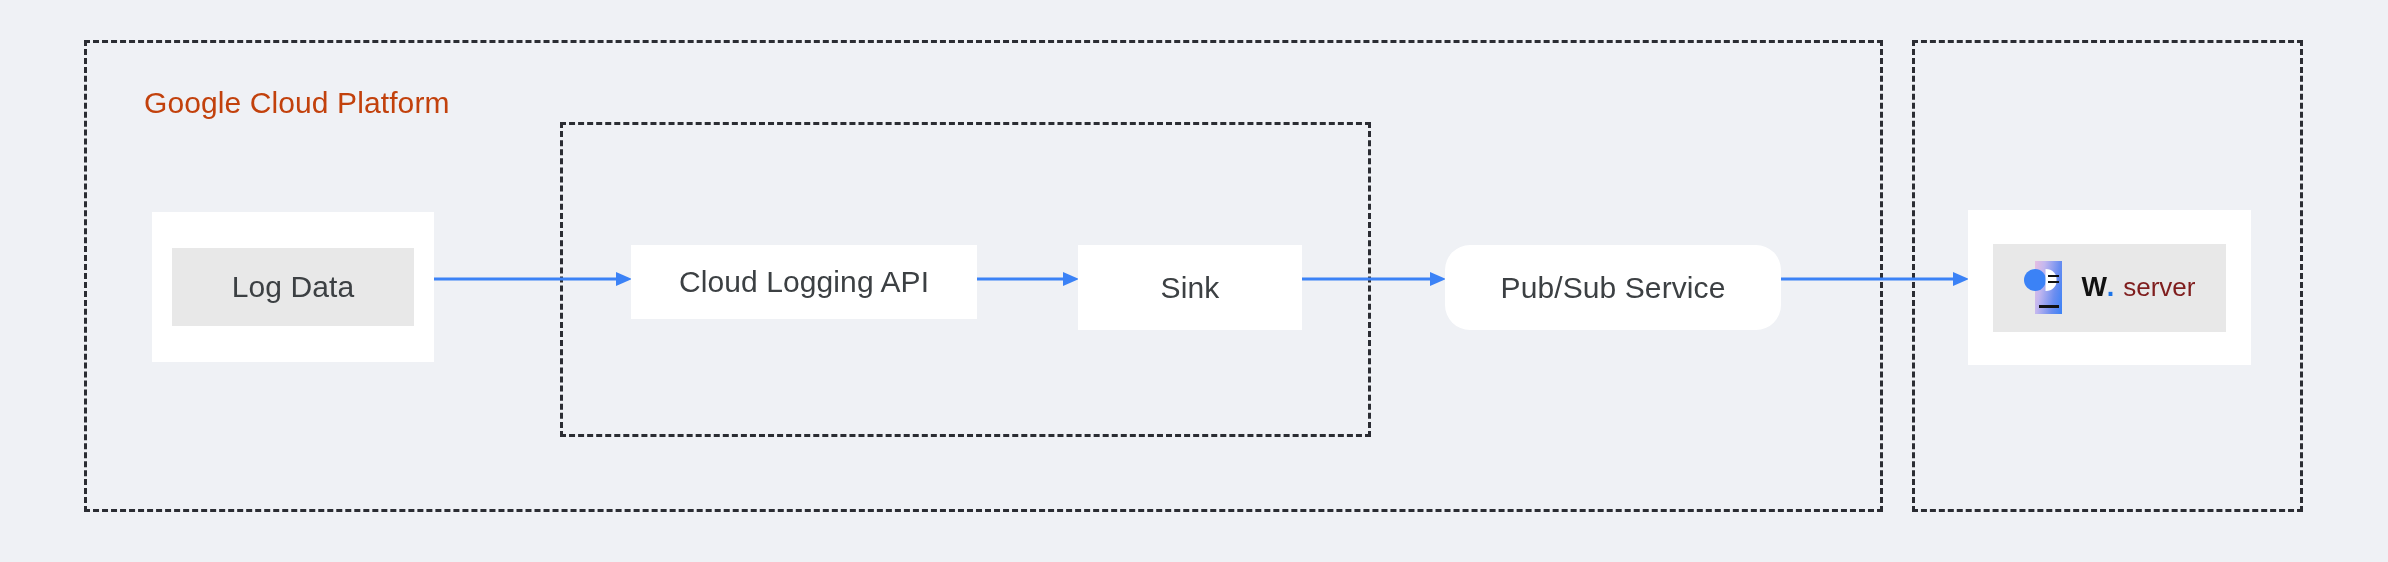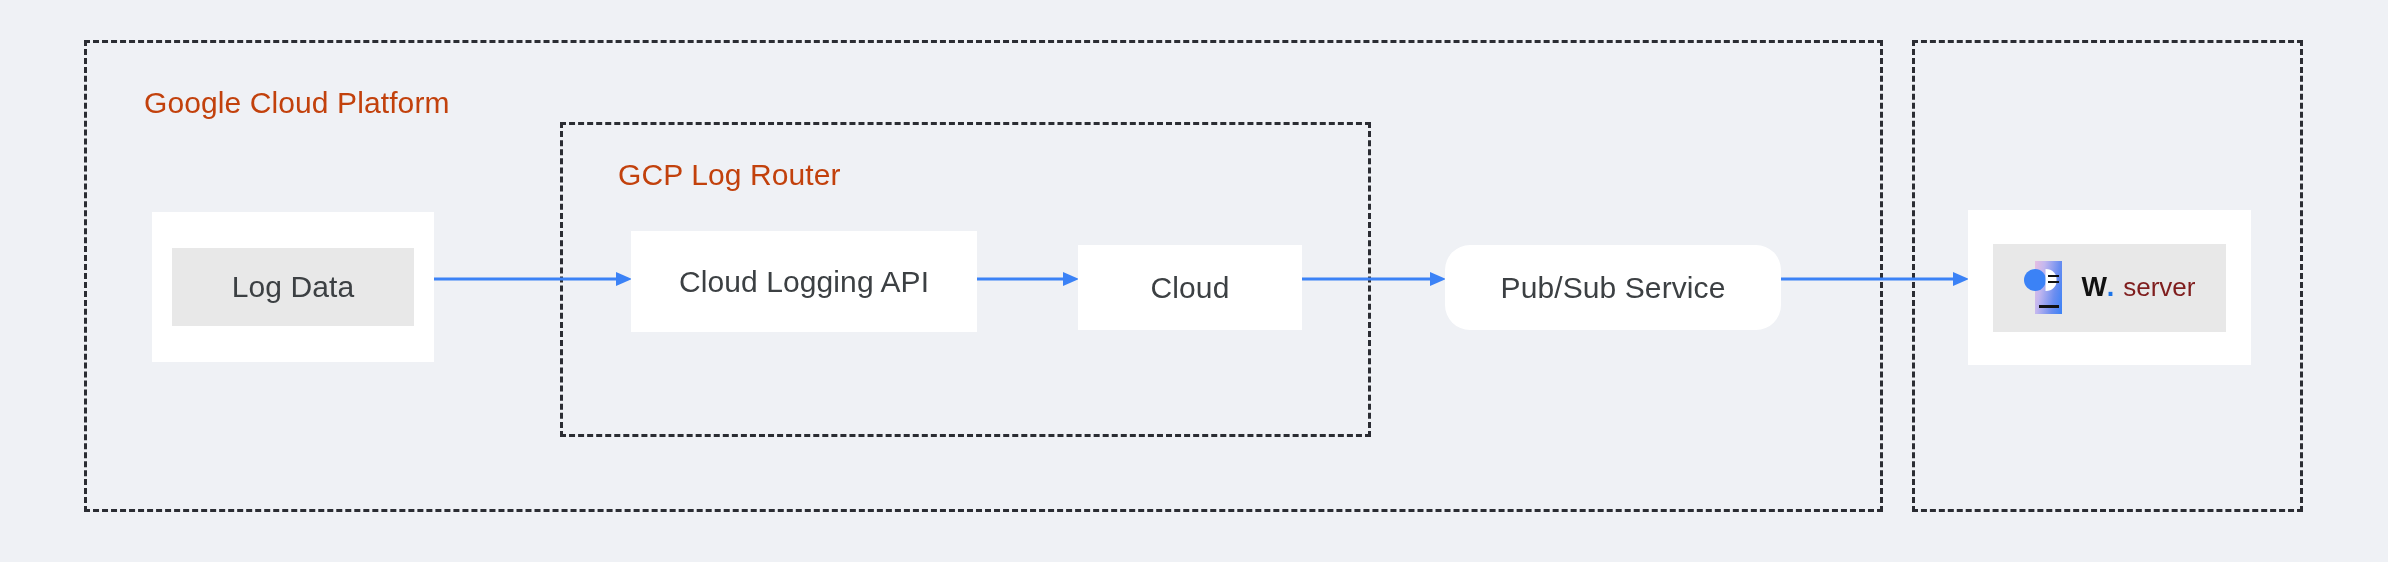--- a/index.html
+++ b/index.html
@@ -93,23 +93,23 @@
     width: 242px;
     height: 78px;
     background: #e8e8e8;
     display: flex;
     align-items: center;
     justify-content: center;
   }
 
   #node-cloud-logging-api {
     left: 631px;
-    top: 231px;
+    top: 245px;
     width: 346px;
-    height: 101px;
+    height: 74px;
   }
   #node-sink {
     left: 1078px;
     top: 245px;
     width: 224px;
     height: 85px;
   }
   #node-pubsub {
     left: 1445px;
     top: 245px;
@@ -211,21 +211,20 @@
 </style>
 </head>
 <body>
 
 <div id="diagram-canvas">
 
   <div class="group-box" id="gcp-group"></div>
   <div class="group-label" id="gcp-group-label">Google Cloud Platform</div>
 
   <div class="group-box" id="log-router-group"></div>
-  <div class="group-label" id="log-router-group-label">GCP Log Router</div>
 
   <div class="group-box" id="external-group"></div>
 
   <div class="connector" style="left:434px; top:271px;">
     <svg width="200" height="16" viewBox="0 0 200 16">
       <line x1="0" y1="8" x2="182" y2="8" stroke="#3b82f6" stroke-width="3"></line>
       <polygon points="182,1 198,8 182,15" fill="#3b82f6"></polygon>
     </svg>
   </div>
 
@@ -254,21 +253,21 @@
     <div class="inner-chip">
       <span class="node-label">Log Data</span>
     </div>
   </div>
 
   <div class="node" id="node-cloud-logging-api">
     <span class="node-label">Cloud Logging API</span>
   </div>
 
   <div class="node" id="node-sink">
-    <span class="node-label">Cloud</span>
+    <span class="node-label">Sink</span>
   </div>
 
   <div class="node" id="node-pubsub">
     <span class="node-label">Pub/Sub Service</span>
   </div>
 
   <div class="node" id="node-server">
     <div class="inner-chip">
       <span class="logo-mark">
         <span class="logo-rect"></span>

